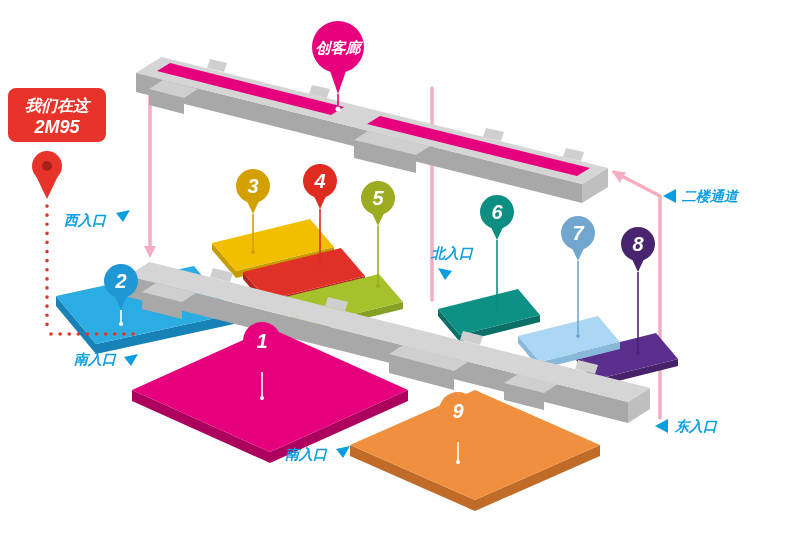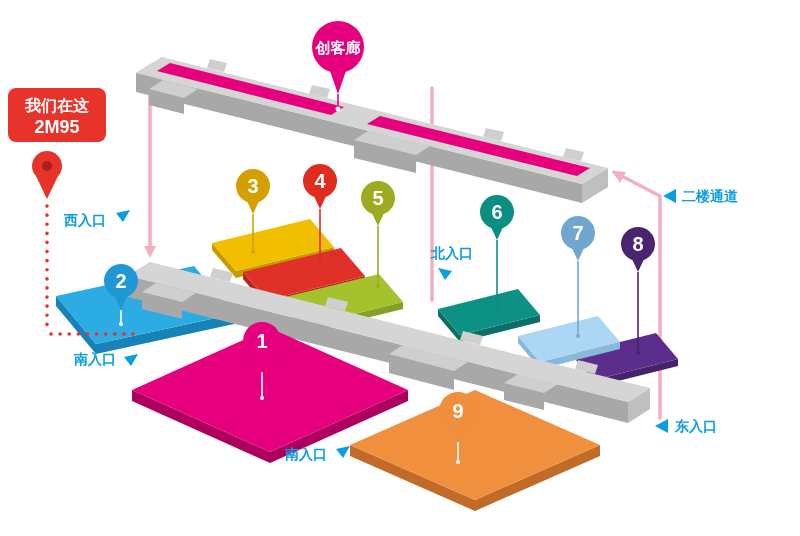--- a/index.html
+++ b/index.html
@@ -1,17 +1,17 @@
 <!DOCTYPE html>
 <html><head>
 <meta charset="utf-8">
 <style>
   html,body{margin:0;padding:0;background:#ffffff;}
   .stage{position:relative;width:800px;height:536px;background:#ffffff;overflow:hidden;
-         font-family:"Liberation Sans","DejaVu Sans",sans-serif;}
+         font-family:"Liberation Sans","DejaVu Sans",sans-serif;font-style:italic;}
   svg{display:block;}
   .cor-top{fill:#d5d5d5;}
   .cor-front{fill:#a8a8a8;}
   .cor-end{fill:#bfbfbf;}
   .cor-bump{fill:#cfcfcf;}
   .pin-num{font-family:"Liberation Sans","DejaVu Sans",sans-serif;font-size:20px;font-weight:bold;
            fill:#ffffff;text-anchor:middle;}
   .entrance{font-family:"Liberation Sans","DejaVu Sans",sans-serif;font-size:14px;font-weight:bold;
             text-anchor:middle;}
   .badge-t1{font-size:16px;font-weight:bold;fill:#ffffff;text-anchor:middle;}

